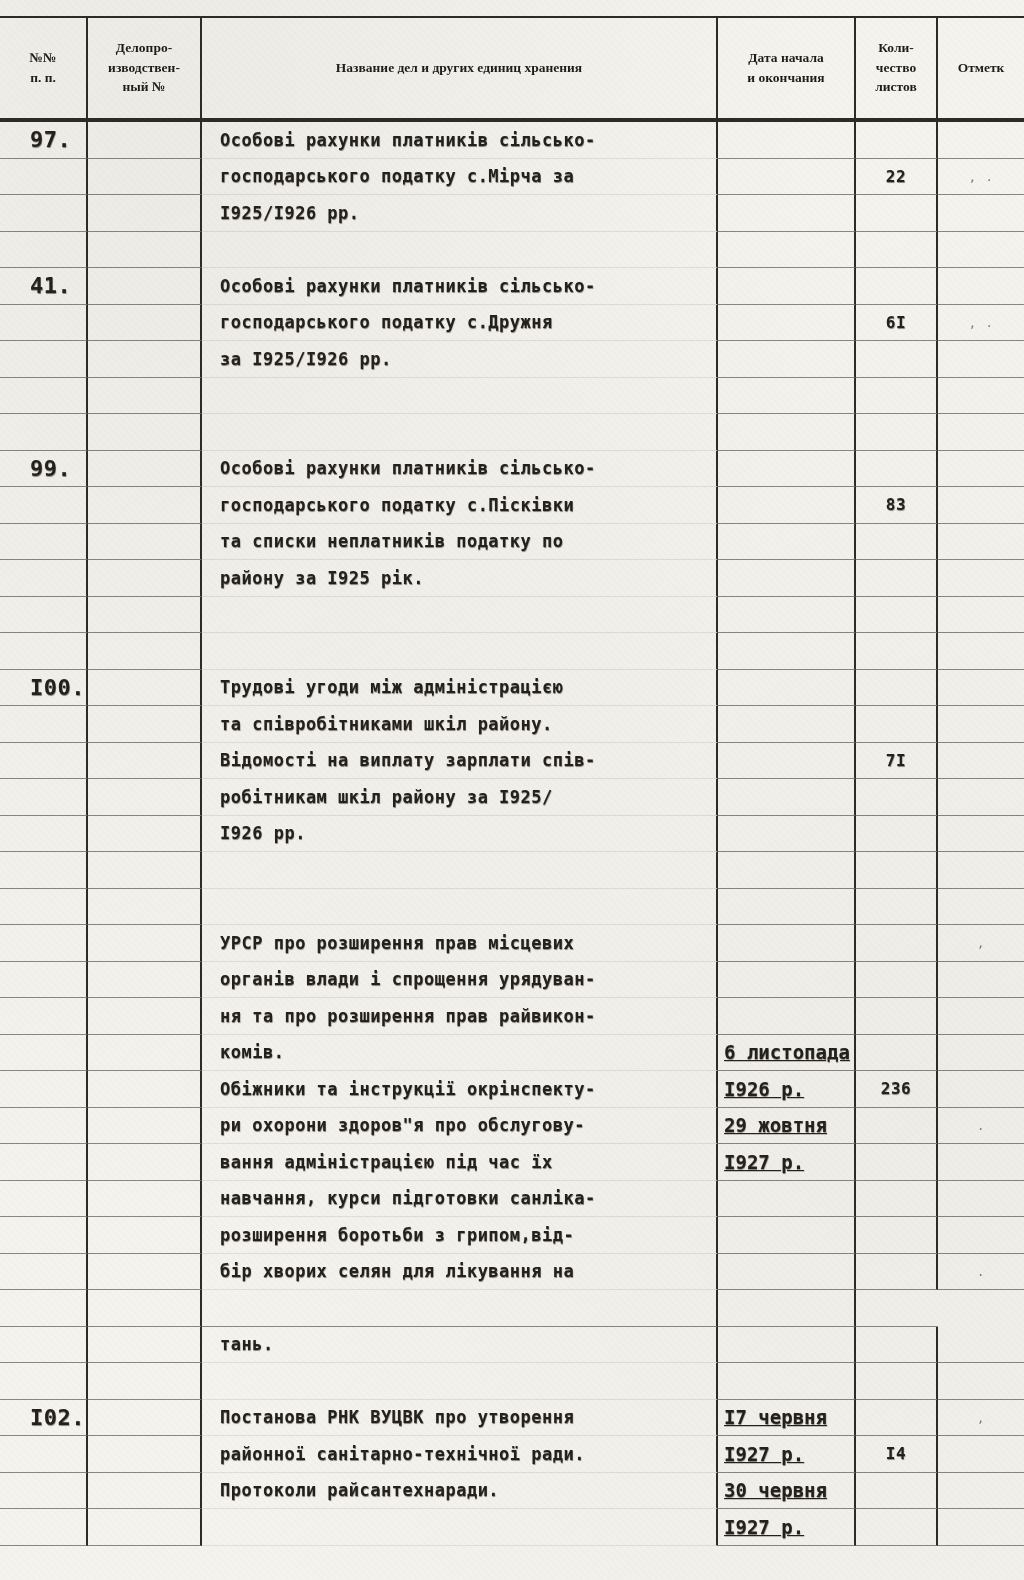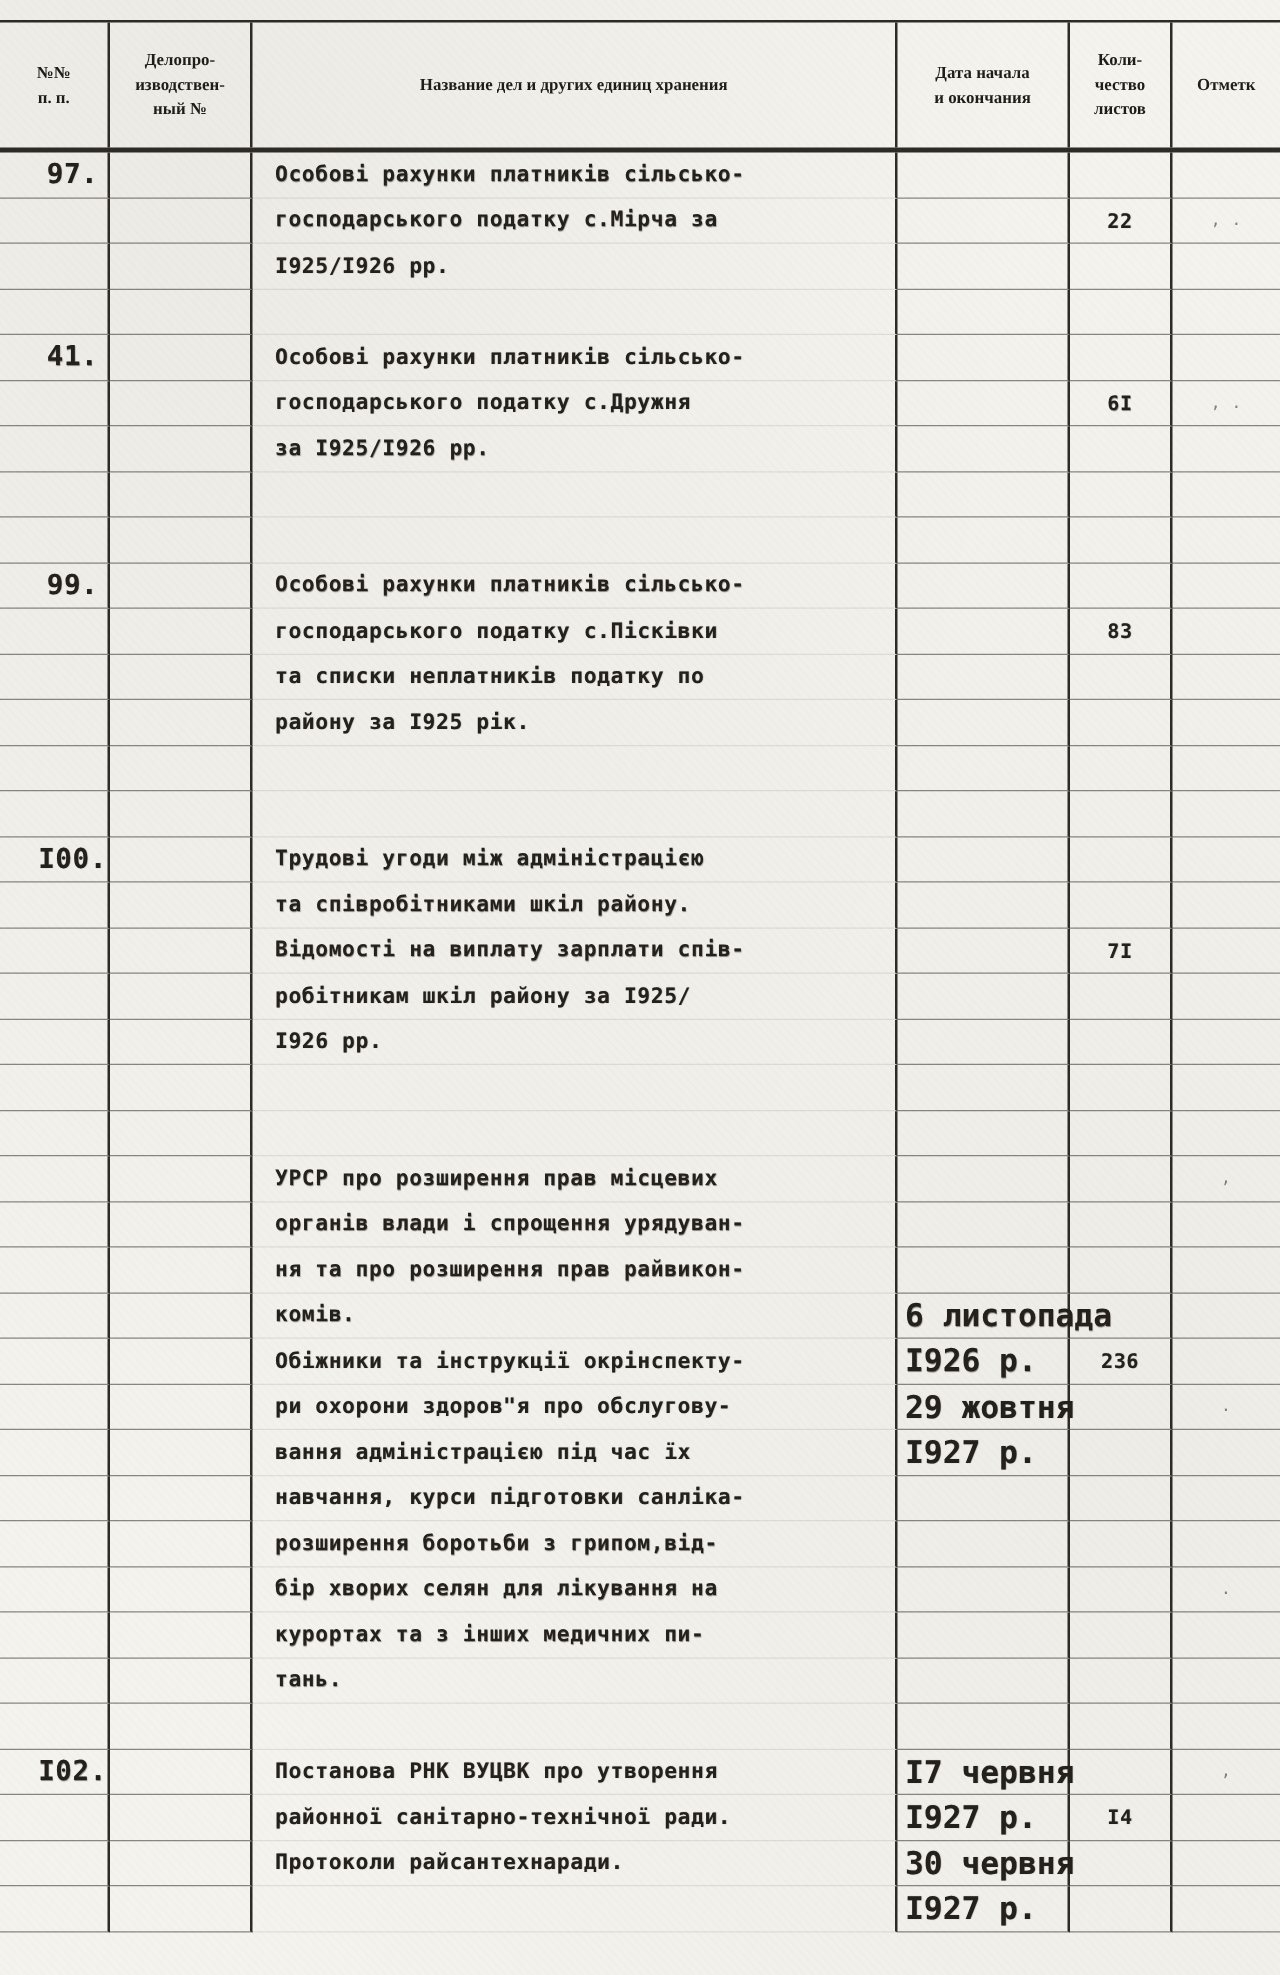--- a/index.html
+++ b/index.html
@@ -27,31 +27,31 @@
   .header-row .cell{
     display:flex;flex-direction:column;align-items:center;justify-content:center;gap:3px;
     font-family:"Liberation Serif","DejaVu Serif",serif;font-size:13.5px;font-weight:700;
     color:#201d18;text-align:center;line-height:1.25;padding:2px 3px;
   }
   
   .line{height:36.5px;}
   .line .cell{display:flex;align-items:center;}
   .ruled{border-bottom:1px solid rgba(50,44,37,0.55);}
   .c-title{padding-left:18px;border-bottom:1px solid rgba(50,44,37,0.10);}
-  .c-num{padding-left:30px;justify-content:center;}
+  .c-num{padding-left:30px;}
   .c-date{padding-left:6px;}
   .c-sheets{justify-content:center;}
   .c-note{justify-content:center;}
   .txt{
     white-space:nowrap;font-weight:700;letter-spacing:0.5px;
     text-shadow:0.4px 0.5px 0.7px rgba(35,28,20,0.5);
   }
   .txt.title{font-size:17px;}
   .txt.num{font-size:22px;}
-  .txt.date{font-size:25px;letter-spacing:0;}
+  .txt.date{font-size:19px;letter-spacing:0;text-decoration:underline;}
   .txt.sheets{font-size:16px;}
   .txt.note{font-size:13px;opacity:0.55;font-weight:400;text-shadow:none;}
 </style>
 </head>
 <body>
 
 <div class="page">
 
   <div class="grid-row header-row">
     <div class="cell">
@@ -419,23 +419,20 @@
         </div>
         <div class="cell c-date ruled"></div>
         <div class="cell c-sheets ruled"></div>
         <div class="cell c-note ruled">
           <span class="txt note">.</span>
         </div>
       </div>
       <div class="grid-row line">
         <div class="cell c-num ruled"></div>
         <div class="cell c-office ruled"></div>
-        <div class="cell c-title">
-          <span class="txt title">курортах та з інших медичних пи-</span>
-        </div>
         <div class="cell c-date ruled"></div>
         <div class="cell c-sheets ruled"></div>
         <div class="cell c-note ruled"></div>
       </div>
       <div class="grid-row line">
         <div class="cell c-num ruled"></div>
         <div class="cell c-office ruled"></div>
         <div class="cell c-title">
           <span class="txt title">тань.</span>
         </div>

